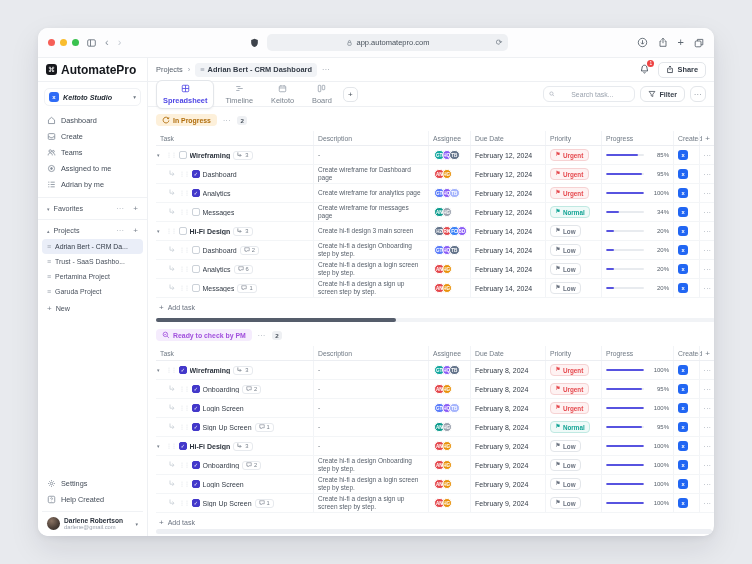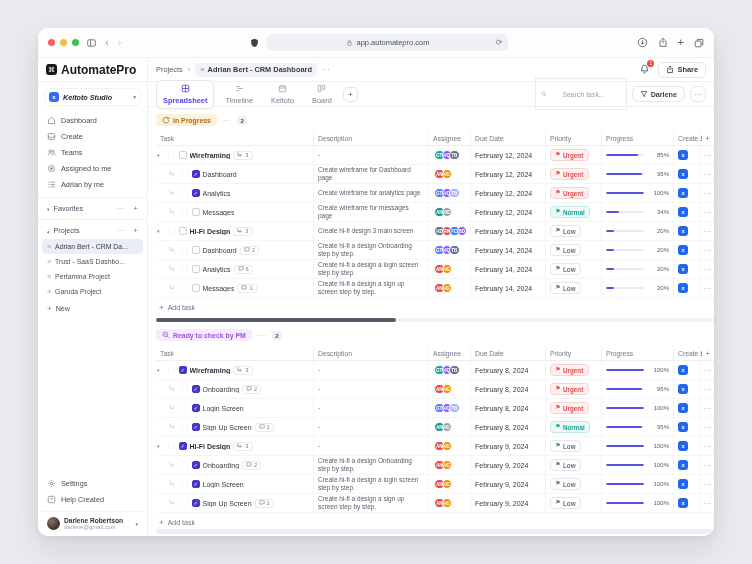--- a/index.html
+++ b/index.html
@@ -70,21 +70,21 @@
   .bell-badge { position:absolute; top:-4px; right:-4px; min-width:7px; height:7px; background:#ee4343; color:#fff; font-size:4.8px; border-radius:4px; display:flex; align-items:center; justify-content:center; padding:0 1px; }
   .share-btn { display:flex; align-items:center; gap:3px; border:1px solid #e3e6ea; border-radius:5px; padding:2.5px 7px; font-size:7.4px; font-weight:bold; color:#333b46; background:#fff; }
 
   .tabbar { height:25px; display:flex; align-items:center; padding:0 8px; border-bottom:1px solid #eef0f3; gap:4px; }
   .tab { display:flex; align-items:center; gap:3px; font-size:7.4px; color:#79828d; padding:3px 6px; border-radius:6px; border:1px solid transparent;flex-direction:column; }
   .tab svg { color:#9aa2ad; }
   .tab.active { border-color:#e3e6ea; background:#fff; color:#4f46e5; font-weight:bold; box-shadow:0 1px 2px rgba(20,24,40,.05); }
   .tab.active svg { color:#4f46e5; }
   .tab-plus { width:15px; height:15px; border:1px solid #e3e6ea; border-radius:5px; display:flex; align-items:center; justify-content:center; font-size:8px; color:#49525c; background:#fff; }
   .tools { margin-left:auto; display:flex; align-items:center; gap:5px; }
-  .search-box { display:flex; align-items:center; gap:16px; border:1px solid #e7eaee; border-radius:0; height:32px; padding:0 5px; width:92px; color:#9aa2ad; }
+  .search-box { display:flex; align-items:center; gap:16px; border:1px solid #e7eaee; border-radius:6px; height:16px; padding:0 5px; width:92px; color:#9aa2ad; }
   .search-box input { border:0; outline:0; width:100%; font-size:6.9px; font-family:"Liberation Sans",sans-serif; color:#49525c; background:transparent; }
   .search-box input::placeholder { color:#9aa2ad; }
   .filter-btn { display:flex; align-items:center; gap:3px; border:1px solid #e3e6ea; border-radius:6px; padding:2.5px 7px; font-size:7.2px; font-weight:bold; color:#3b434e; background:#fff; }
   .more-btn { width:16px; height:16px; border:1px solid #e3e6ea; border-radius:6px; display:flex; align-items:center; justify-content:center; font-size:6.5px; color:#79828d; letter-spacing:.5px; background:#fff; }
 
   
   .content { flex:1; min-height:0; padding:5px 0 0 8px; position:relative; overflow:hidden; }
   .group { width:559px; }
   .group-head { display:flex; align-items:center; gap:6px; margin:2px 0 5px; }
   .gbadge { display:flex; align-items:center; gap:3px; border-radius:4px; padding:2px 6px; font-size:6.9px; font-weight:bold; }
@@ -400,21 +400,21 @@
                   <circle cx="4.2" cy="4.2" r="2.8"></circle>
                   <path d="M6.4 6.4 L8.6 8.6"></path>
                 </g>
               </svg>
             <input placeholder="Search task..." style="">
           </div>
           <div class="filter-btn">
             <svg width="8" height="8" viewBox="0 0 10 10">
                 <path d="M1.4 1.8 H8.6 L6 5.4 V8.2 L4 7.2 V5.4 Z" fill="none" stroke="currentColor" stroke-width=".9"></path>
               </svg>
-            <span>Darlene</span>
+            <span>Filter</span>
           </div>
           <div class="more-btn">···</div>
         </div>
       </div>
 
       <div class="content">
         <div>
   <section class="group">
     <div class="group-head">
       <span class="gbadge theme-amber">

